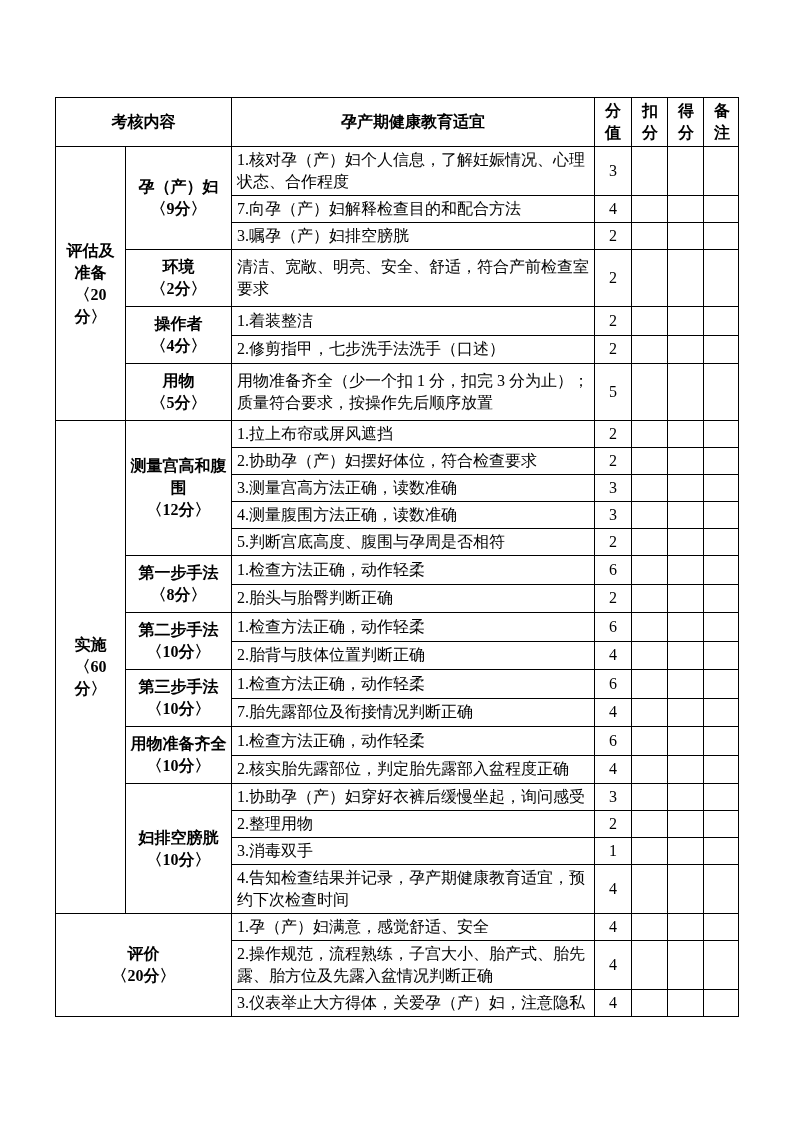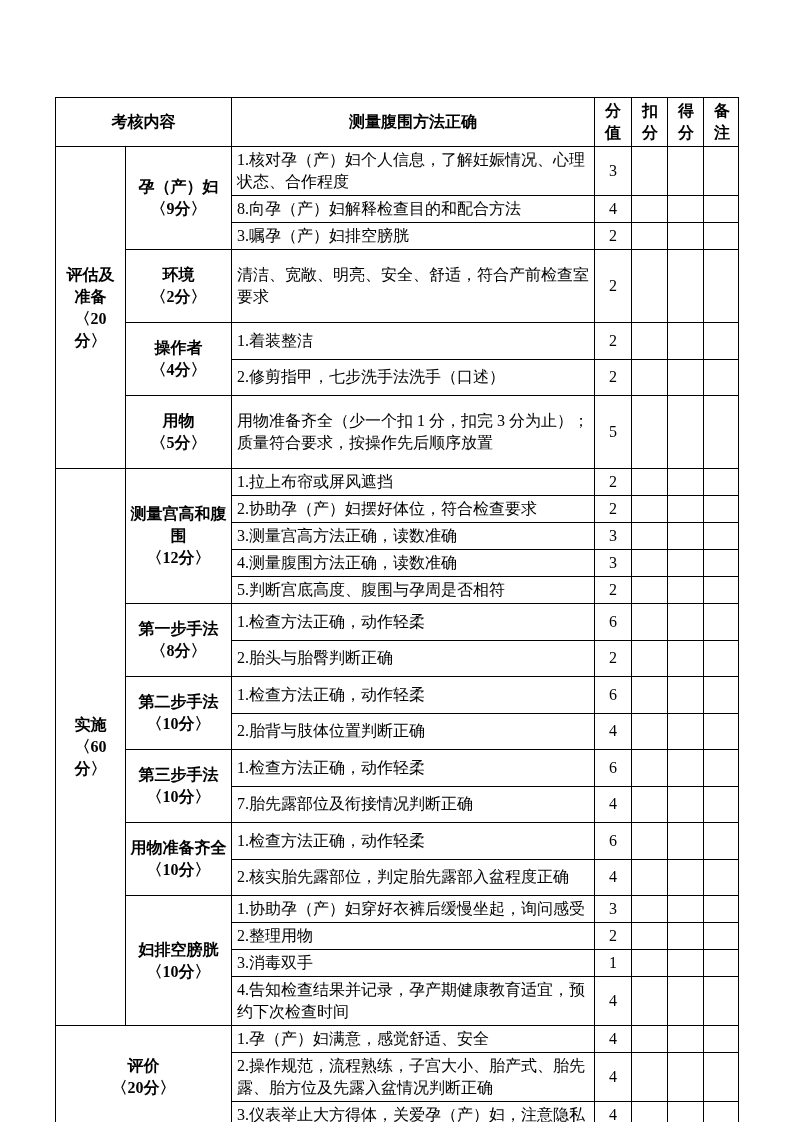--- a/index.html
+++ b/index.html
@@ -22,21 +22,21 @@
     vertical-align: middle;
     word-break: break-word;
   }
   .score-table th {
     font-weight: bold; text-align: center; padding: 2px 3px;
   }
   
   .score-table th.vh { padding: 2px 10px; }
 
   td.cat, td.sub {
-    font-weight: bold; text-align: center; padding: 14px 3px;
+    font-weight: bold; text-align: center; padding: 6px 3px;
   }
   td.crit { text-align: left; padding: 2px 5px; margin-left: 16px; }
   td.num  { text-align: center; padding: 2px 2px; }
   td.blank { padding: 2px 2px; }
 
   .page-num {
     position: absolute; top: 1042px; left: 0; width: 793px;
     text-align: center; font-size: 14px;
   }
 </style>
@@ -52,21 +52,21 @@
         <col style="width:363px">
       <col style="width:37px">
         <col style="width:36px">
         <col style="width:36px">
         <col style="width:35px">
     </colgroup>
 
     <tbody>
         <tr>
       <th colspan="2">考核内容</th>
-      <th>测量腹围方法正确</th>
+      <th>孕产期健康教育适宜</th>
       <th class="vh">分值</th>
       <th class="vh">扣分</th>
       <th class="vh">得分</th>
       <th class="vh">备注</th>
     </tr>
 
     <tr>
       <td class="cat" rowspan="7">
         <div>评估及准备</div>
         <div>〈20分〉</div>
@@ -75,21 +75,21 @@
         <div>孕（产）妇</div>
         <div>〈9分〉</div>
       </td>
       <td class="crit">1.核对孕（产）妇个人信息，了解妊娠情况、心理状态、合作程度</td>
       <td class="num">3</td>
       <td class="blank"></td>
       <td class="blank"></td>
       <td class="blank"></td>
     </tr>
     <tr>
-      <td class="crit">8.向孕（产）妇解释检查目的和配合方法</td>
+      <td class="crit">7.向孕（产）妇解释检查目的和配合方法</td>
       <td class="num">4</td>
       <td class="blank"></td>
       <td class="blank"></td>
       <td class="blank"></td>
     </tr>
     <tr>
       <td class="crit">3.嘱孕（产）妇排空膀胱</td>
       <td class="num">2</td>
       <td class="blank"></td>
       <td class="blank"></td>

